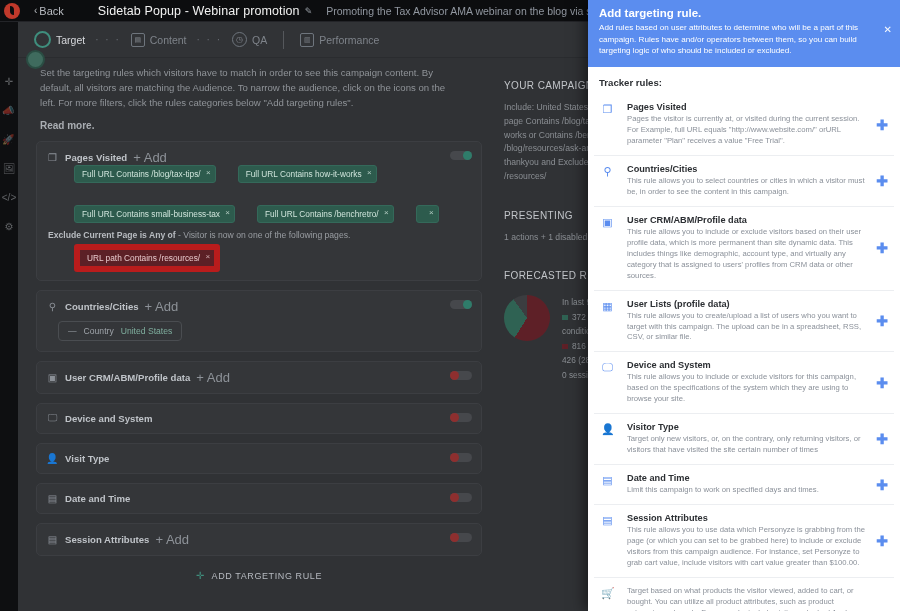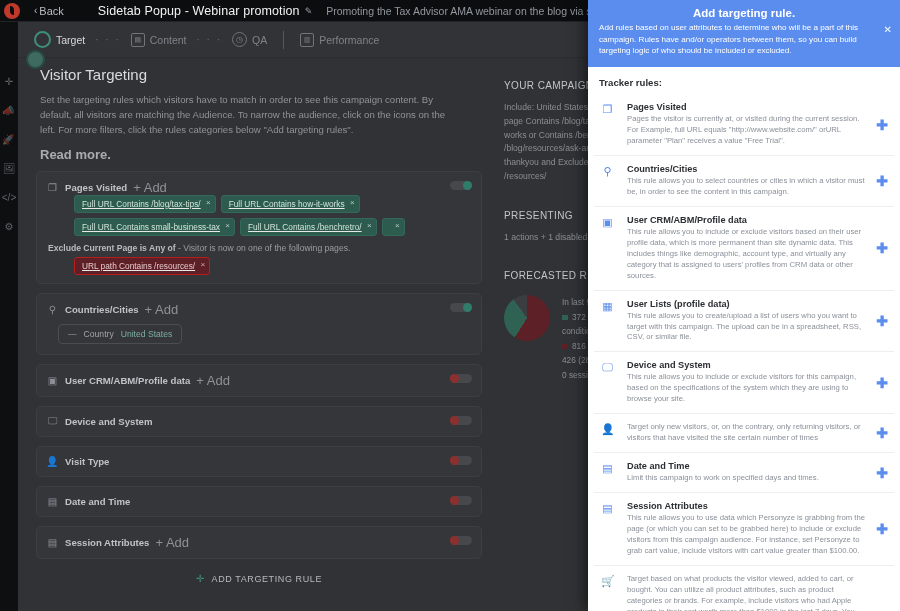--- a/index.html
+++ b/index.html
@@ -96,21 +96,21 @@
   }
   .panel h1 {
     font-size: 15px; font-weight: 400; color: #d9dbdd; margin-bottom: 10px;
     padding-left: 10px;
   }
   .panel p.desc {
     font-size: 9.6px; line-height: 1.55; color: #8f9398; padding-left: 10px;
     width: 420px;
   }
   .readmore {
-    font-size: 13px; color: #a9adb2; font-weight: bold; padding-left: 10px;
+    font-size: 10px; color: #a9adb2; font-weight: bold; padding-left: 10px;
     margin-top: 9px; display: inline-block; cursor: pointer;
   }
 
   .rule-card {
     margin: 9px 6px 0 6px; background: #343639; border: 1px solid #3c3e42;
     border-radius: 5px; padding: 8px 9px; position: relative;
   }
   .rule-head { display: flex; align-items: center; gap: 6px; }
   .rule-ico {
     width: 13px; height: 13px; color: #8b9097; display: flex;
@@ -126,27 +126,27 @@
   .toggle .knob {
     position: absolute; width: 9px; height: 9px; border-radius: 50%; top: 0;
   }
   .toggle.on .knob { right: 0; background: #2f7c6a; }
   .toggle.off .knob { left: 0; background: #8e2f2f; }
 
   .cond-label {
     font-size: 8.6px; color: #9a9ea3; margin: 7px 0 4px 2px;
   }
   .cond-label b { color: #b8bcc1; font-weight: bold; }
-  .tagrow { display: flex; flex-wrap: wrap; gap: 5px; padding-left: 28px; text-decoration: underline; }
+  .tagrow { display: flex; flex-wrap: wrap; gap: 22px; padding-left: 28px; }
   .tag {
     font-size: 8.3px; padding: 3px 14px 3px 7px; border-radius: 3px;
     color: #cfe4db; position: relative; white-space: nowrap;
   }
   .tag.include { background: #2d5b4d; border: 1px solid #34695a; }
-  .tag.exclude { background: #5c2026; border: 1px solid #b91c1c; color: #e8c9cc; }
+  .tag.exclude { background: #5c2026; border: 6px solid #b91c1c; color: #e8c9cc; }
   .tag .x {
     position: absolute; right: 4px; top: 2px; font-size: 8px; opacity: .8;
     cursor: pointer;
   }
   .chipbox {
     display: inline-flex; align-items: center; gap: 7px; margin: 7px 0 2px 12px;
     border: 1px solid #4a4d51; border-radius: 4px; padding: 4px 9px;
     font-size: 8.6px; color: #9fa4aa;
   }
   .chipbox .minus { color: #8b9097; }
@@ -180,21 +180,21 @@
 
   
   .overlay {
     position: absolute; right: 0; top: 0; width: 312px; height: 611px;
     background: #ffffff; z-index: 40; overflow: hidden;
     box-shadow: -3px 0 14px rgba(0,0,0,.55);
   }
   .ov-head {
     background: #5b8def; color: #fff; padding: 7px 11px 10px 11px; position: relative;
   }
-  .ov-head h3 { font-size: 11.5px; font-weight: bold; margin-bottom: 3px; text-align: center; }
+  .ov-head h3 { font-size: 11.5px; font-weight: bold; margin-bottom: 3px; }
   .ov-head p { font-size: 8.1px; line-height: 1.45; width: 272px; }
   .ov-close {
     position: absolute; right: 8px; top: 24px; font-size: 10px; cursor: pointer;
     color: #fff; opacity: .95;
   }
   .ov-section-title {
     font-size: 9.6px; font-weight: bold; color: #2c2f33; padding: 10px 11px 6px 11px;
   }
   .ov-list { padding: 0 6px; }
   .ov-item {
@@ -263,21 +263,20 @@
     <div class="tab dimmed">
       <span class="tab-sq">▥</span>
       <span>Performance</span>
     </div>
   </div>
   <div class="tabbar-avatar"></div>
 
   <div class="content">
 
     <div class="panel">
-      <h1>Visitor Targeting</h1>
       <p class="desc">Set the targeting rules which visitors have to match in order to see this campaign content. By default, all visitors are matching the Audience. To narrow the audience, click on the icons on the left. For more filters, click the rules categories below "Add targeting rules".</p>
       <span class="readmore">Read more.</span>
 
       
       <div class="rule-card">
         <div class="rule-head">
           <span class="rule-ico">❐</span>
           <span class="rule-title">Pages Visited</span>
           <span class="rule-add">+ Add</span>
         </div>
@@ -457,20 +456,21 @@
       <div class="ov-body">
         <div class="ov-name">Device and System</div>
         <div class="ov-desc">This rule allows you to include or exclude visitors for this campaign, based on the specifications of the system which they are using to browse your site.</div>
       </div>
       <span class="ov-plus">✚</span>
     </div>
 
     <div class="ov-item">
       <span class="ov-ico">👤</span>
       <div class="ov-body">
+        <div class="ov-name">Visitor Type</div>
         <div class="ov-desc">Target only new visitors, or, on the contrary, only returning visitors, or visitors that have visited the site certain number of times</div>
       </div>
       <span class="ov-plus">✚</span>
     </div>
 
     <div class="ov-item">
       <span class="ov-ico">▤</span>
       <div class="ov-body">
         <div class="ov-name">Date and Time</div>
         <div class="ov-desc">Limit this campaign to work on specified days and times.</div>

